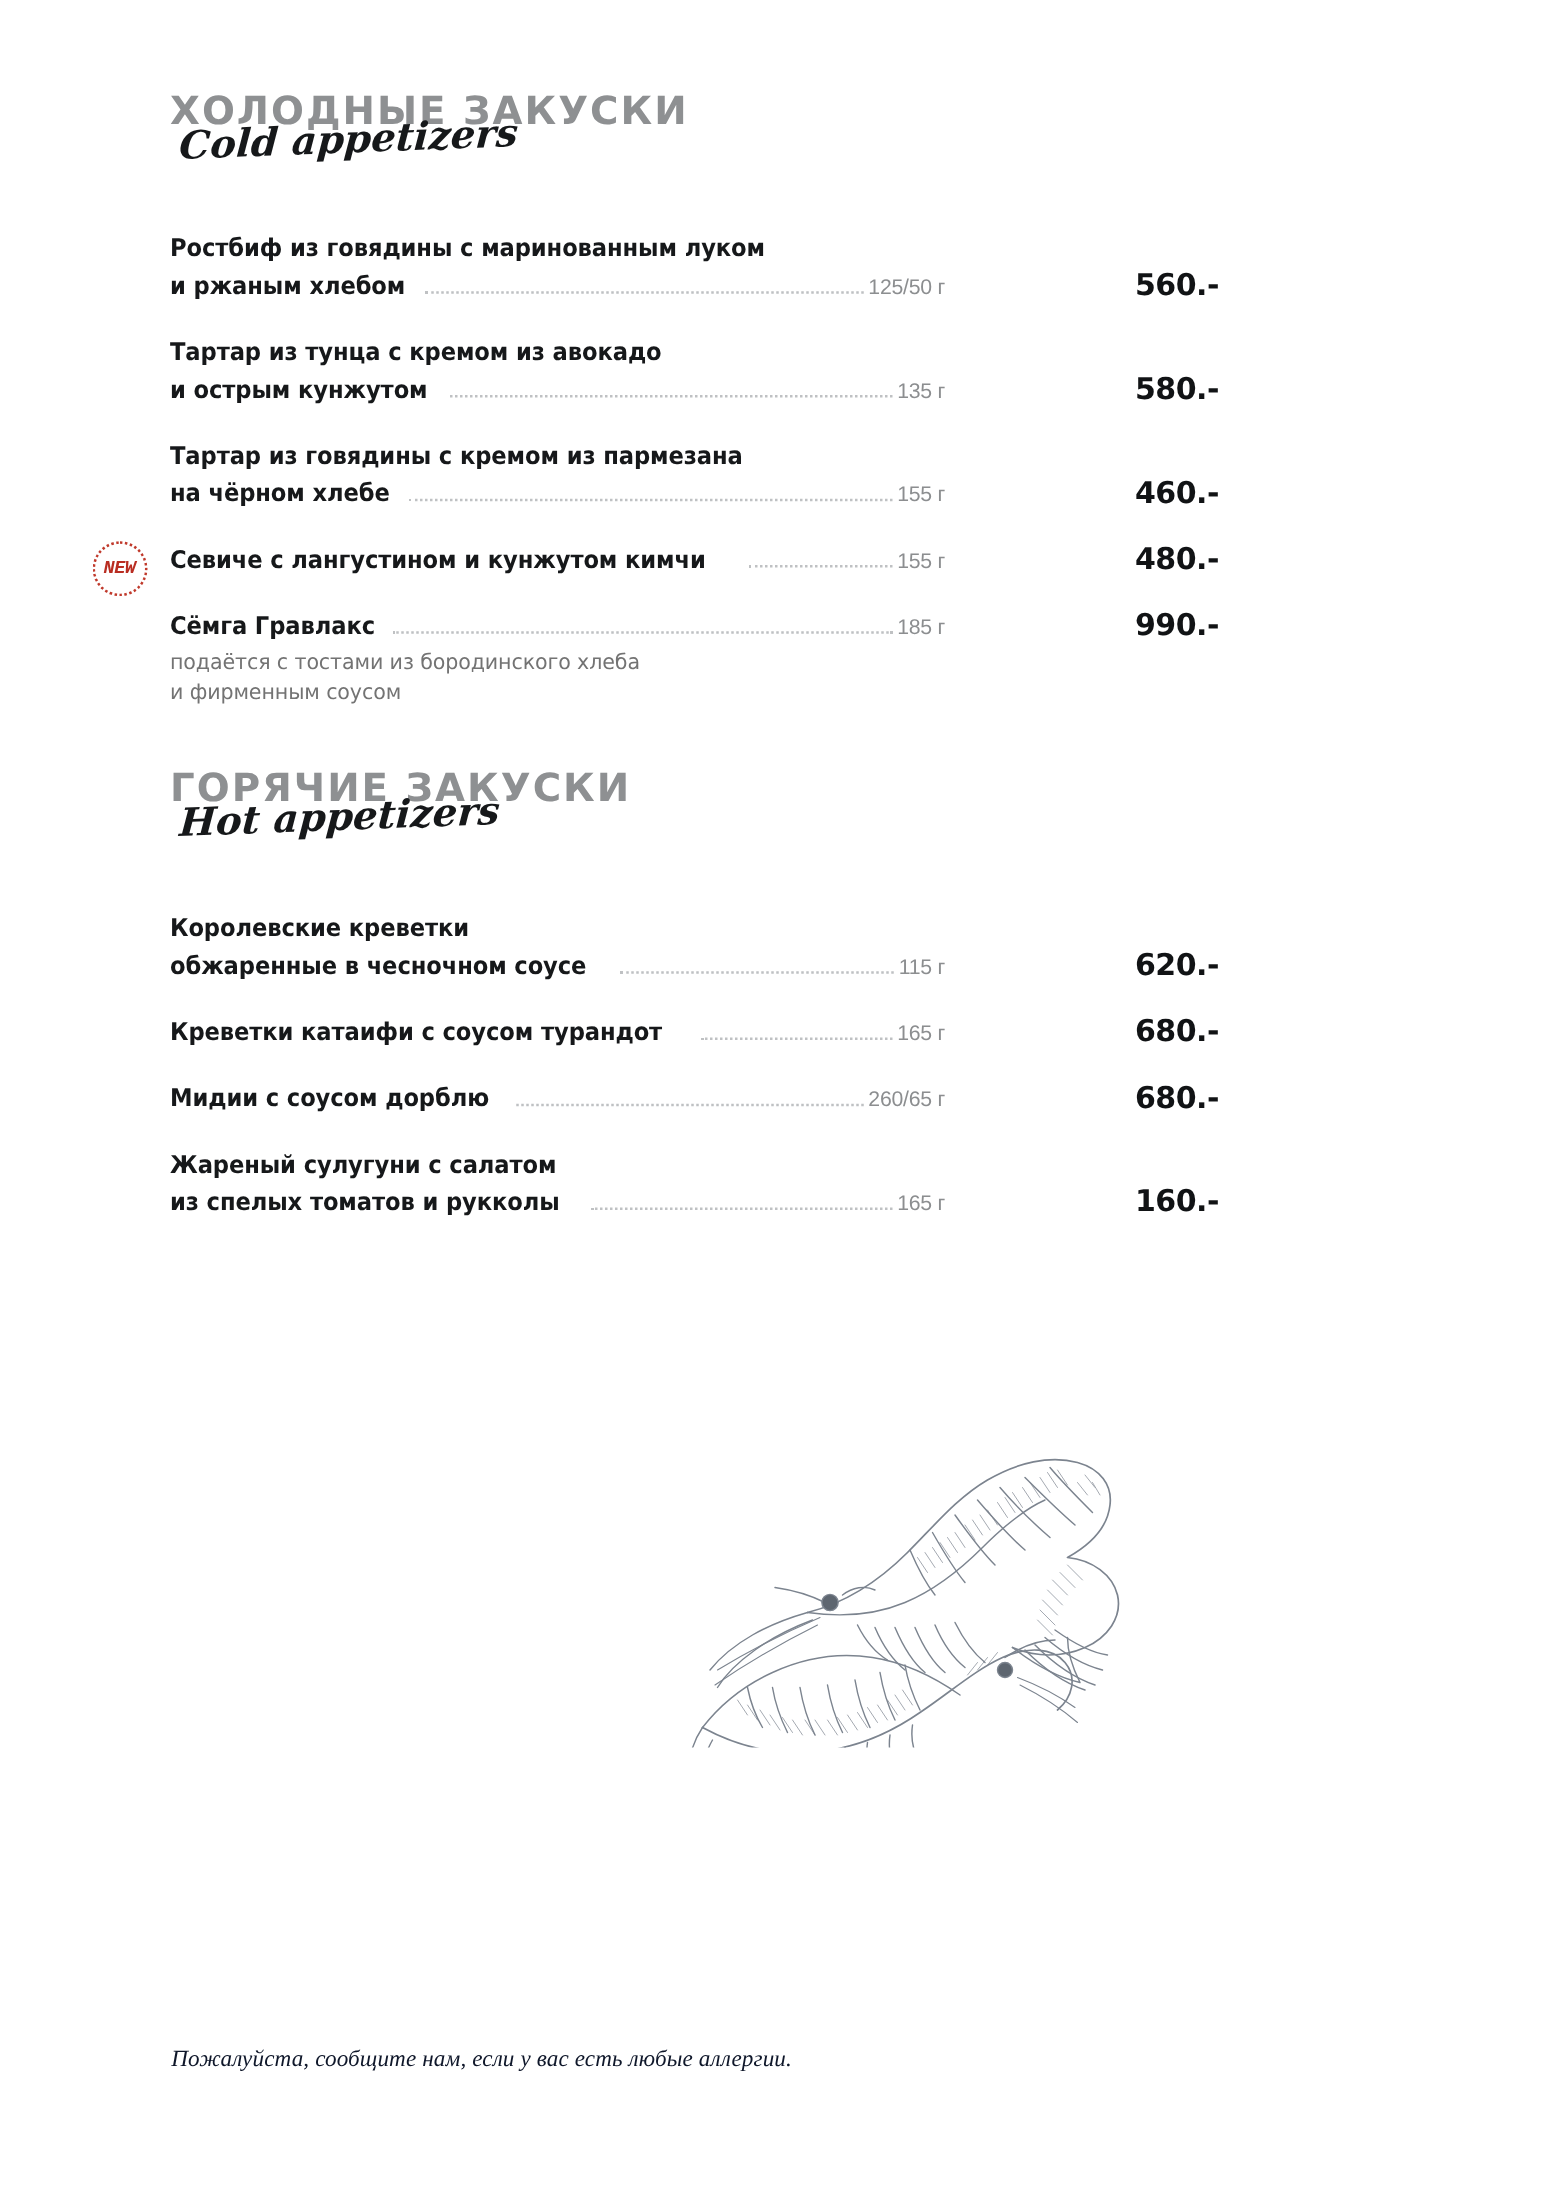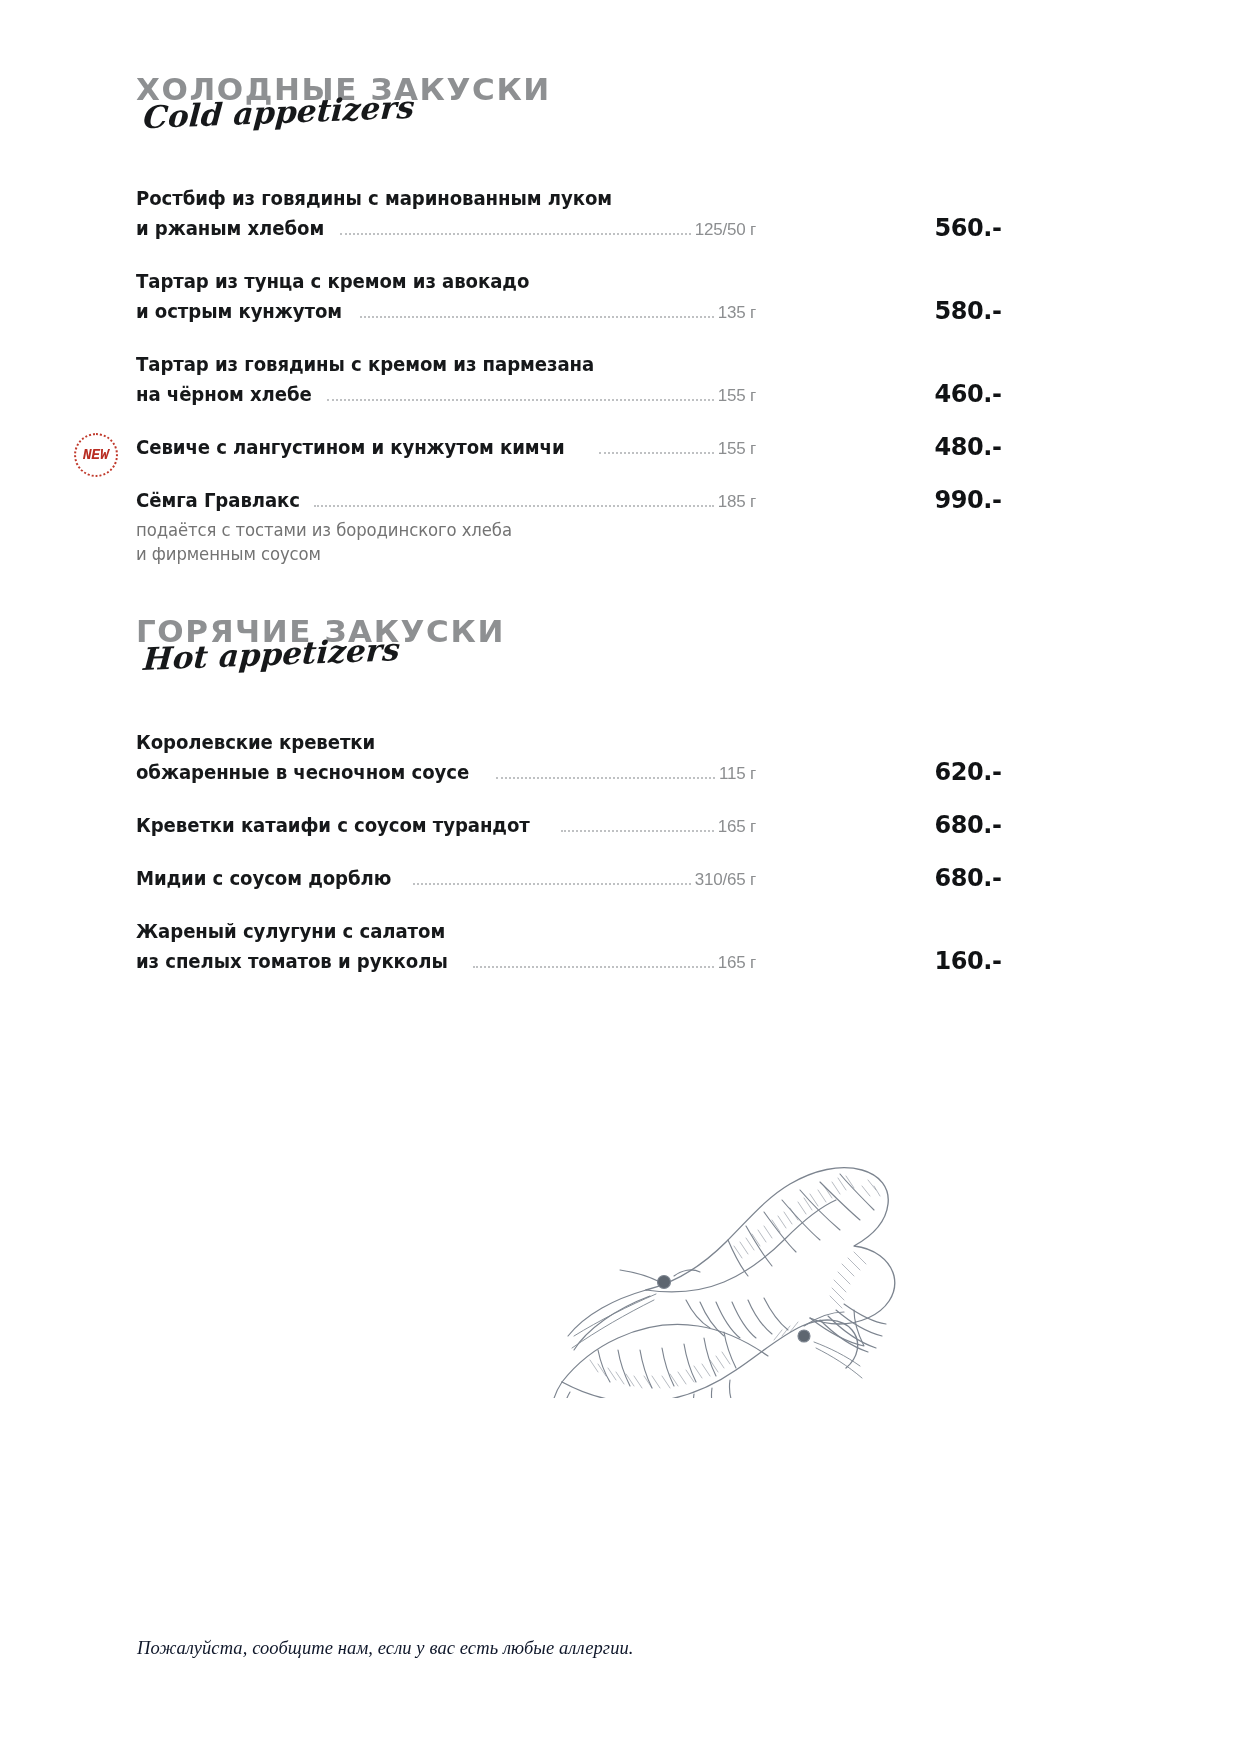--- a/index.html
+++ b/index.html
@@ -119,21 +119,21 @@
     color: #737373;
     margin-top: 1px;
     letter-spacing: -0.1px;
   }
   .item-desc div { transform: scaleX(0.97); transform-origin: left center; }
 
   .price {
     position: absolute;
     right: -132px;
     width: 120px;
-    text-align: center;
+    text-align: left;
     font-family: "DejaVu Sans", sans-serif;
     font-weight: bold;
     font-size: 24px;
     color: #111315;
     letter-spacing: -0.4px;
   }
 
   
   .new-badge {
     position: absolute;
@@ -285,21 +285,21 @@
               <span class="weight">165 г</span>
             </div>
           </div>
           <div class="price" style="top: 0px;">680.-</div>
         </div>
         <div class="item">
           <div class="item-lines">
             <div class="item-line">
               <span class="txt">Мидии с соусом дорблю</span>
               <span class="leader"></span>
-              <span class="weight">310/65 г</span>
+              <span class="weight">260/65 г</span>
             </div>
           </div>
           <div class="price" style="top: 0px;">680.-</div>
         </div>
         <div class="item">
           <div class="item-lines">
             <div class="item-line no-leader">
               <span class="txt">Жареный сулугуни с салатом</span>
             </div>
             <div class="item-line">

